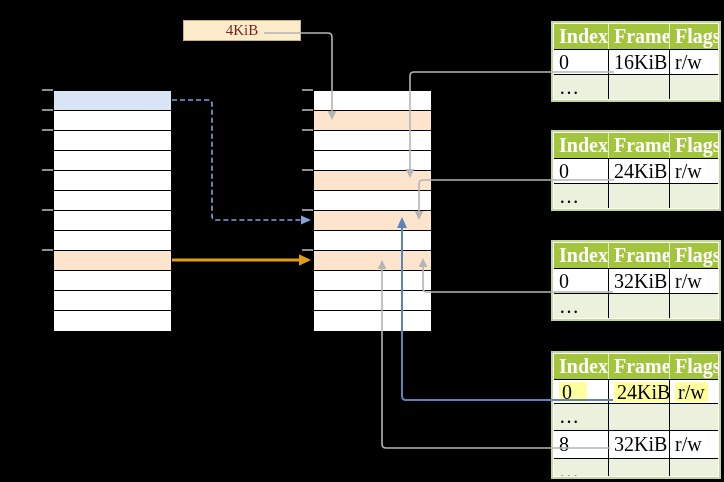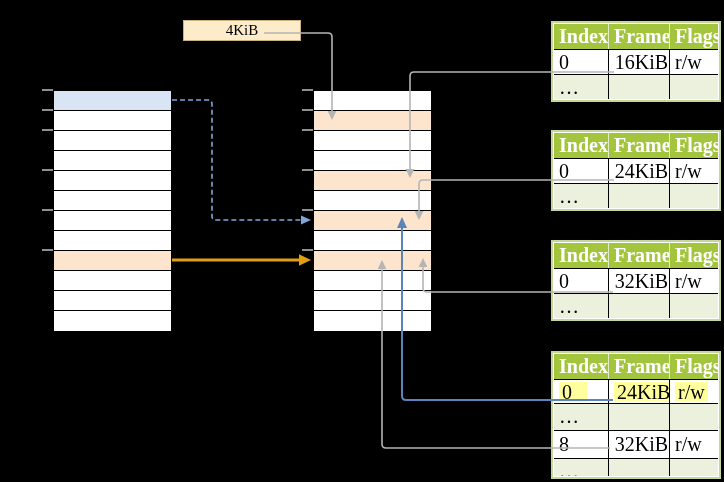--- a/index.html
+++ b/index.html
@@ -22,21 +22,21 @@
   body{
     width:724px;height:482px;position:relative;overflow:hidden;
     background:var(--bg);
     font-family:"Liberation Serif","DejaVu Serif",serif;
   }
   
   .sizebox{
     position:absolute;left:183px;top:20px;width:118px;height:21px;
     box-sizing:border-box;background:var(--box-fill);
     border:1px solid var(--box-border);
-    font-size:15px;color:#000000;text-align:center;line-height:19px;
+    font-size:15px;color:#7f1d1d;text-align:center;line-height:19px;
   }
   
   .memtable{
     position:absolute;top:90px;width:119px;box-sizing:border-box;
     border:1px solid #000;background:#fff;
   }
   .memtable .mrow{
     height:20px;box-sizing:border-box;border-bottom:1px solid #000;background:#fff;
   }
   .memtable .mrow:last-child{border-bottom:none;}
@@ -48,21 +48,21 @@
   .pagetable{
     position:absolute;left:551px;width:170px;box-sizing:border-box;
     border:2px solid var(--table-border);background:#fff;padding:1px;
   }
   .pt-header{display:flex;height:25px;background:var(--green-header);}
   .pt-row{display:flex;height:25px;box-sizing:border-box;border-top:1px solid #000;background:#fff;}
   .pt-row.dots{background:var(--green-light);}
   .pt-cell{box-sizing:border-box;padding-left:5px;font-size:20px;line-height:24px;color:#000;overflow:hidden;white-space:nowrap;}
   .pt-header .pt-cell{color:#fff;font-weight:bold;line-height:25px;}
   .c1{width:54px;}
-  .c2{width:61px;border-left:1px solid #000;text-align:center;}
+  .c2{width:61px;border-left:1px solid #000;}
   .c3{flex:1;border-left:1px solid #000;}
   .pt-header .c2,.pt-header .c3{border-left:1px solid rgba(255,255,255,0.7);}
   #pt1{top:21px;}
   #pt2{top:130px;}
   #pt3{top:240px;}
   #pt4{top:351px;}
   #pt4 .pt-row:nth-child(2){height:24px;}
   #pt4 .pt-row:nth-child(3){height:27px;}
   #pt4 .pt-row:nth-child(4){height:28px;}
   #pt4 .pt-row:nth-child(4) .pt-cell{line-height:27px;}

